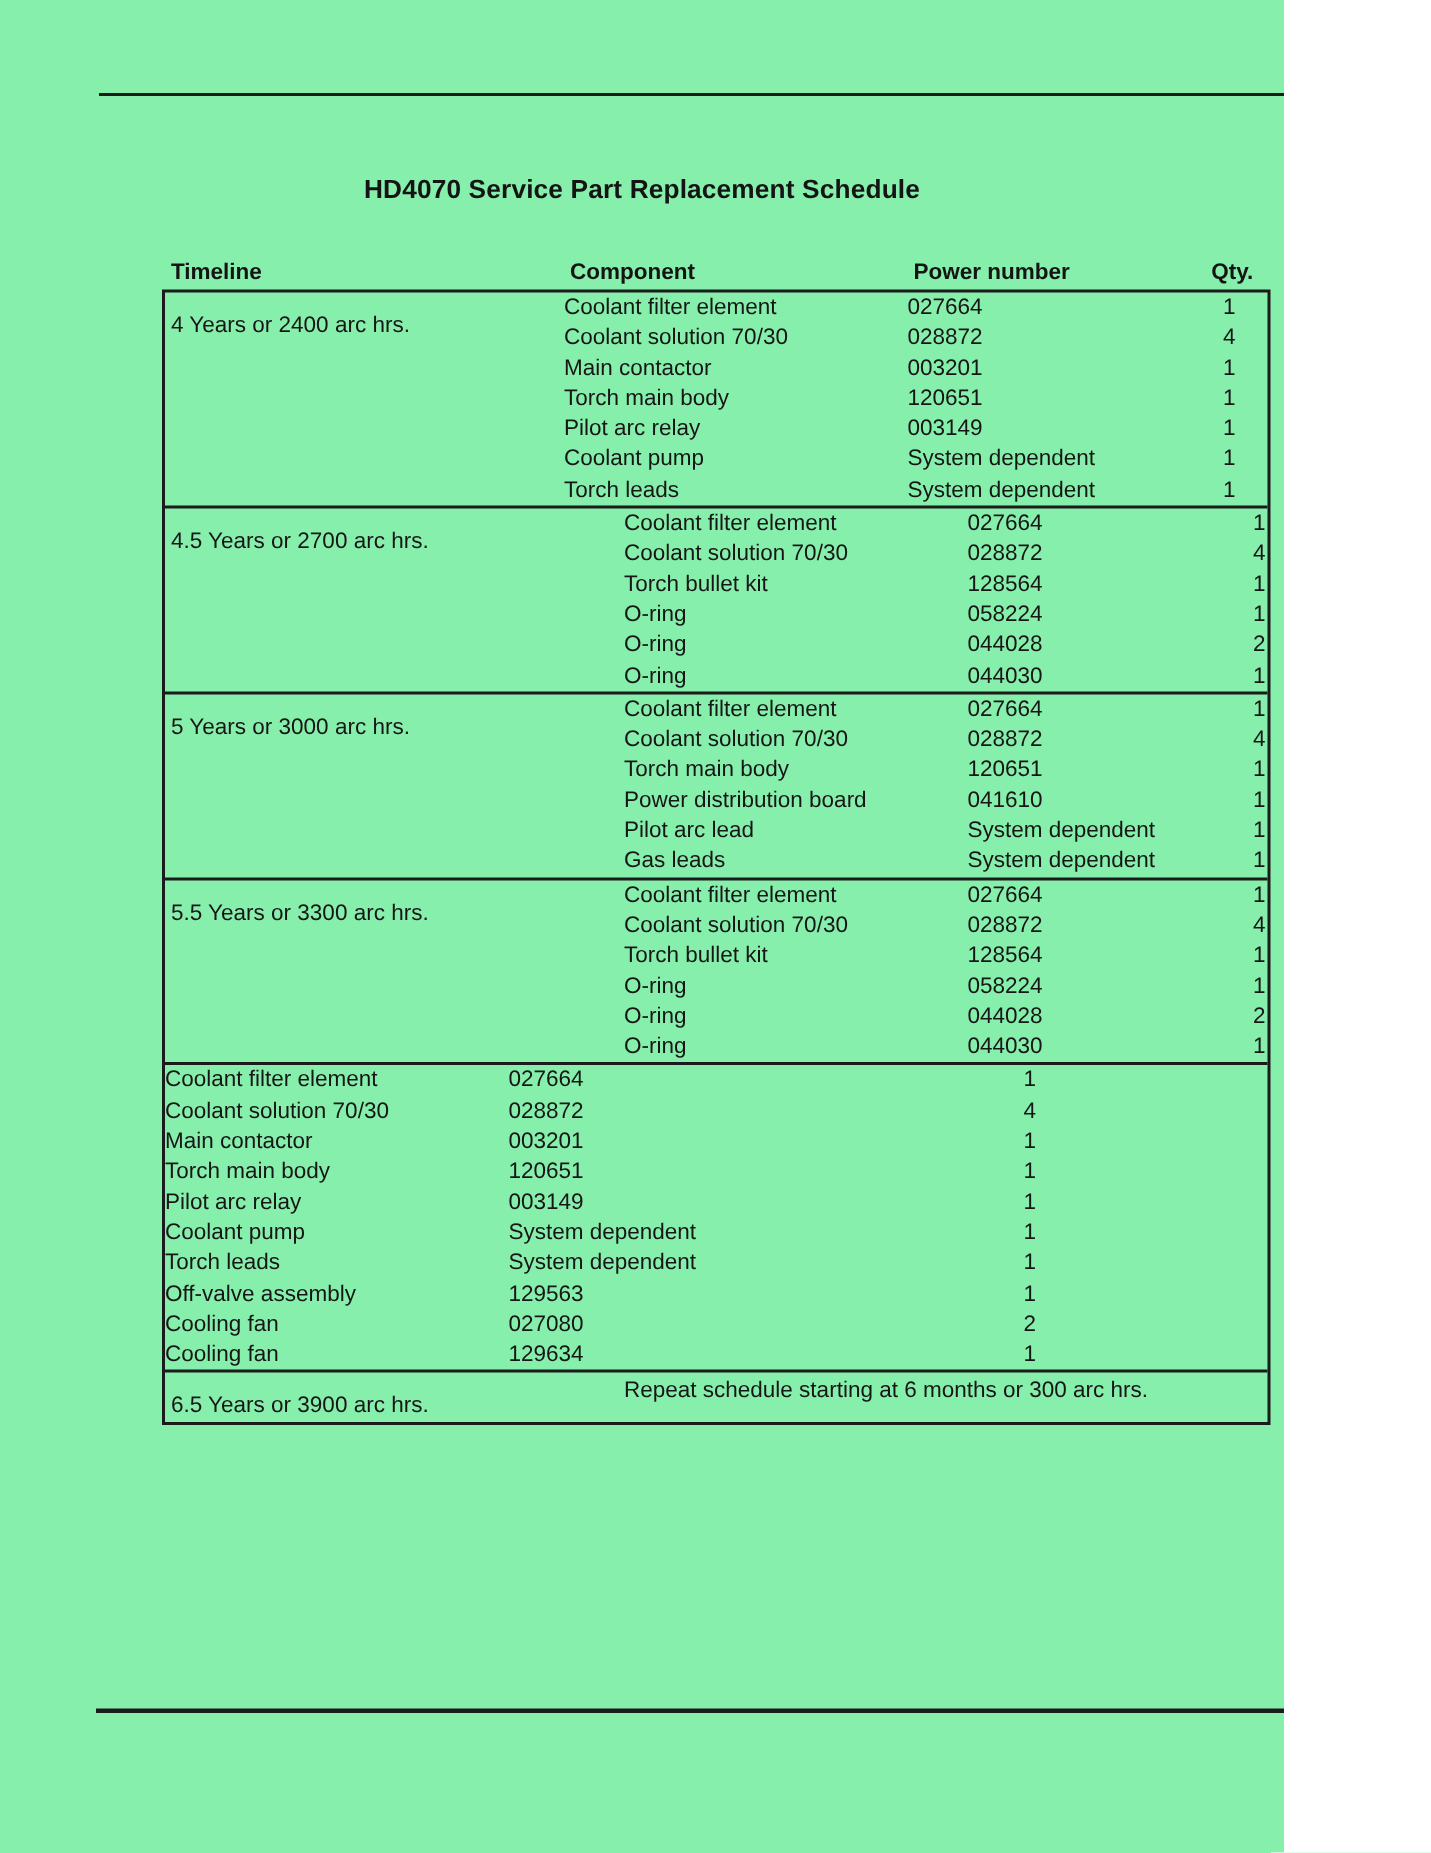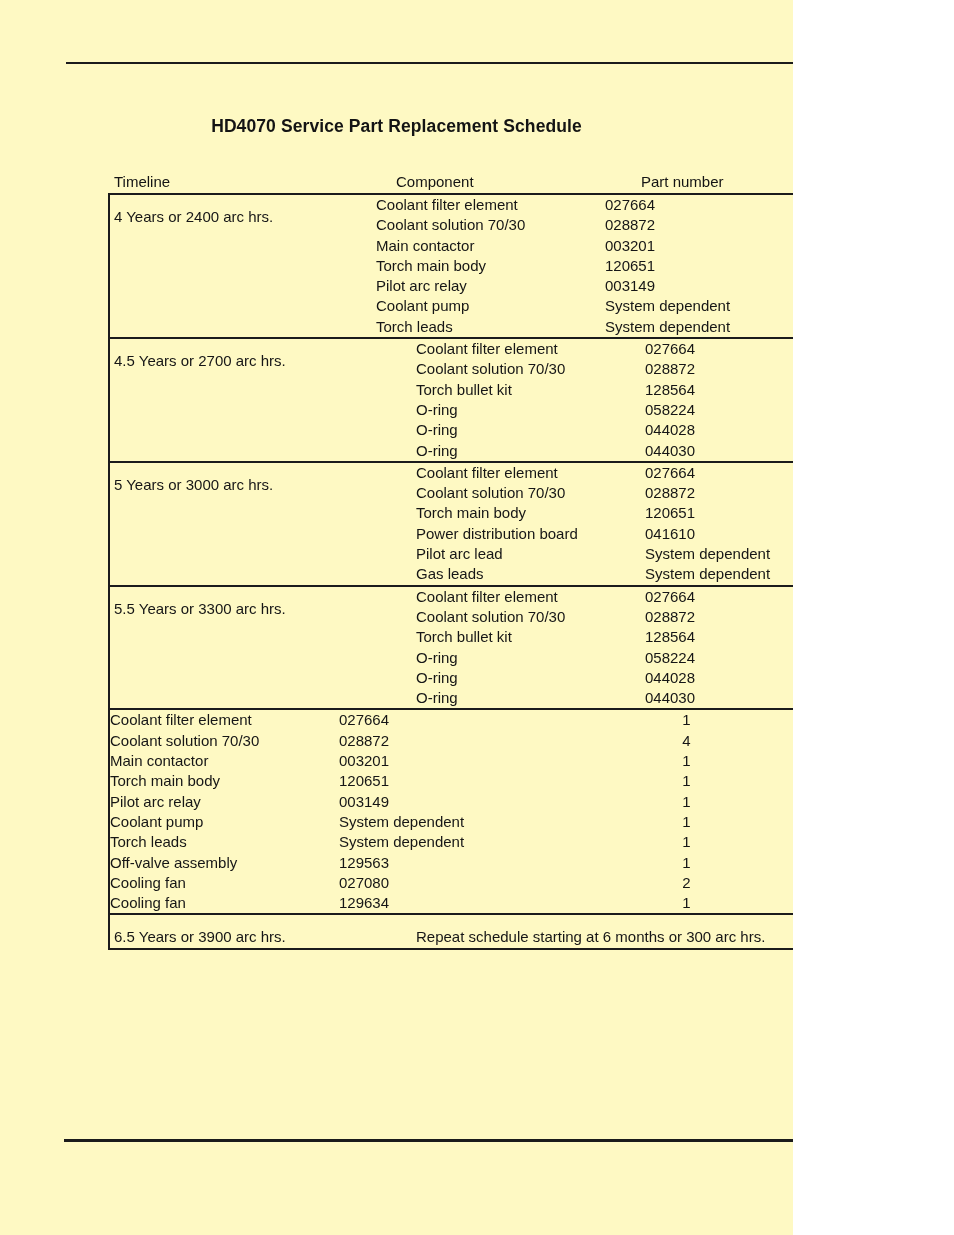--- a/index.html
+++ b/index.html
@@ -2,23 +2,23 @@
 <html><head>
 <meta charset="utf-8">
 <style>
   html, body {
     margin: 0;
     padding: 0;
     background: #ffffff;
   }
   .page {
     position: relative;
-    width: 793px;
+    width: 856px;
     height: 1235px;
-    background: #fef9c3;
+    background: #86efac;
     overflow: hidden;
     font-family: "Liberation Sans", "DejaVu Sans", sans-serif;
     color: #161616;
   }
   .rule {
     position: absolute;
     background: #1b1b1b;
   }
   .rule-top {
     left: 66px;
@@ -48,24 +48,23 @@
   .header-row {
     position: absolute;
     left: 110px;
     top: 172px;
     width: 735px;
     display: grid;
     grid-template-columns: 266px 229px 189px 1fr;
     padding-left: 4px;
     box-sizing: border-box;
     font-size: 15px;
-    font-weight: normal;
+    font-weight: bold;
     line-height: 20px;
     color: #141414;
-    gap: 16px;
   }
   .h-qty { text-align: center; }
   
   .schedule {
     position: absolute;
     left: 108px;
     top: 193px;
     width: 739px;
     box-sizing: border-box;
     border: 2px solid #1b1b1b;
@@ -92,35 +91,35 @@
   }
   .detail-row {
     display: grid;
     grid-template-columns: 229px 189px 1fr;
   }
   .qty-cell {
     text-align: center;
   }
   .note-row {
     line-height: 21px;
-    padding-top: 11px;
+    padding-top: 1px;
   }
 </style>
 </head>
 <body>
 
 <div class="page">
   <div class="rule rule-top"></div>
 
   <h1 class="title">HD4070 Service Part Replacement Schedule</h1>
 
   <div class="header-row">
     <span class="h h-timeline">Timeline</span>
     <span class="h h-component">Component</span>
-    <span class="h h-part">Part number</span>
+    <span class="h h-part">Power number</span>
     <span class="h h-qty">Qty.</span>
   </div>
 
   <div class="schedule">
       <div class="block">
         <div class="timeline-cell">4 Years or 2400 arc hrs.</div>
         <div class="detail">
           <div class="detail-row">
             <div class="component-cell">Coolant filter element</div>
             <div class="part-cell">027664</div>

